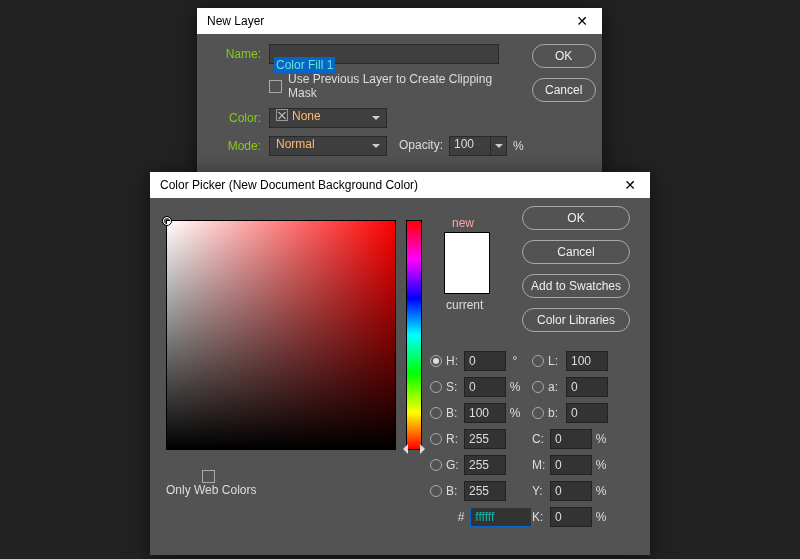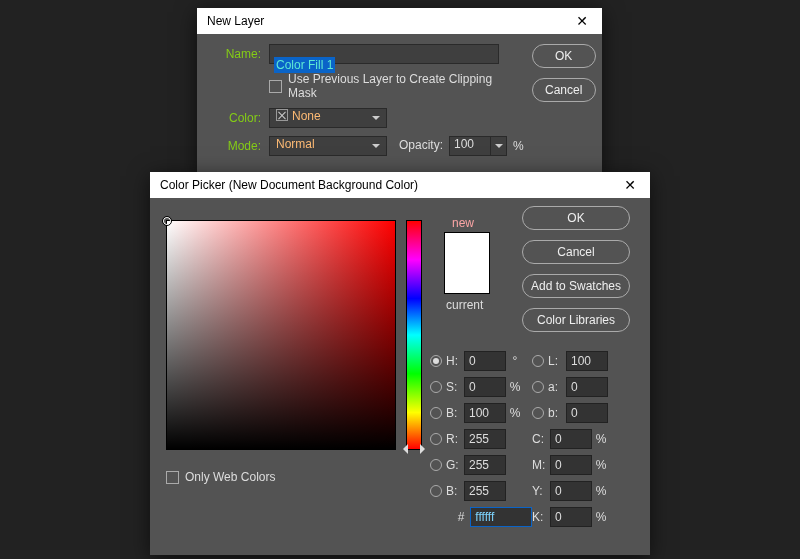--- a/index.html
+++ b/index.html
@@ -128,21 +128,21 @@
     border: 1px solid #000; background: #fff;
   }
   .cp-preview-mid { position: absolute; left: 0; right: 0; top: 50%; border-top: 0 solid transparent; }
   .cp-new-label { position: absolute; left: 302px; top: 18px; color: #fca5a5; }
   .cp-cur-label { position: absolute; left: 296px; top: 100px; color: #ddd; }
 
   .cp-buttons { position: absolute; left: 372px; top: 8px; width: 112px; }
   .cp-buttons .btn { width: 108px; margin-bottom: 10px; }
 
   .cp-webcolors {
-    position: absolute; left: 16px; top: 272px; display: flex; align-items: center;
+    position: absolute; left: 16px; top: 272px; display: flex; align-items: center; flex-direction: column;
   }
 
   .cp-grid { position: absolute; left: 280px; top: 150px; right: 10px; }
   .cp-grid .row { display: flex; align-items: center; height: 26px; }
   .cp-radio {
     width: 12px; height: 12px; border: 1px solid #aaa; border-radius: 50%;
     margin-right: 4px; display: inline-flex; align-items: center; justify-content: center;
   }
   .cp-radio.on::after { content: ""; width: 6px; height: 6px; background: #ddd; border-radius: 50%; }
   .cp-lbl { width: 18px; }
@@ -150,21 +150,21 @@
     width: 42px; height: 20px; background: #333; border: 1px solid #222;
     color: #ddd; padding: 0 4px; display: inline-flex; align-items: center;
   }
   .cp-unit { width: 18px; text-align: center; }
   .cp-col { display: inline-flex; align-items: center; }
   .cp-colL { width: 102px; }
   .cp-colR { width: 96px; }
   .cp-hash-lbl { width: 22px; text-align: right; margin-right: 6px; margin-left: 14px; }
   .cp-hex {
     width: 66px; height: 20px; background: #333; border: 1px solid #0a64c8;
-    color: #7dd3fc; padding: 0 4px; display: inline-flex; align-items: center;
+    color: #14b8a6; padding: 0 4px; display: inline-flex; align-items: center;
   }
 </style>
 </head>
 <body>
 
 <div class="dialog" id="dlg-newlayer">
   <div class="titlebar">
     <span class="title">New Layer</span>
     <span class="close-x">✕</span>
   </div>

